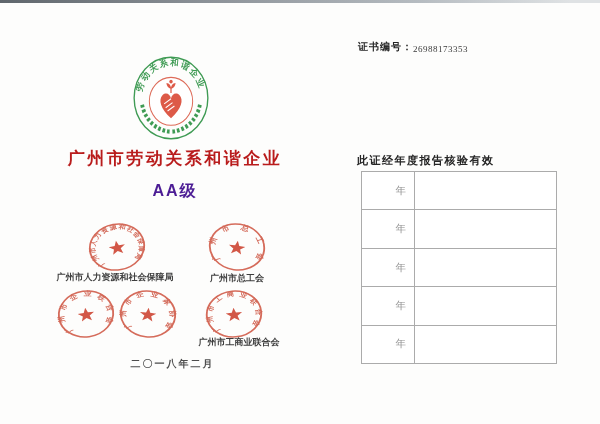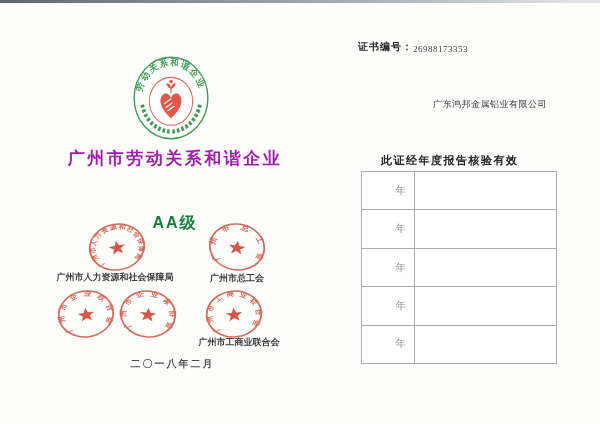--- a/index.html
+++ b/index.html
@@ -10,43 +10,43 @@
   }
   .scan-top{
     position:absolute; top:0; left:0; width:600px; height:3px;
     background:linear-gradient(to right,#5f666c,#8c9298 35%,#b6bcc1 70%,#dfe2e4 95%);
   }
   .abs{position:absolute;}
   
   .emblem{left:133px; top:56px; width:76px; height:84px;}
   .cert-title{
     left:20px; top:147px; width:310px; text-align:center;
-    font-size:17px; font-weight:bold; color:#a21caf; letter-spacing:2.5px;
+    font-size:17px; font-weight:bold; color:#b91c1c; letter-spacing:2.5px;
   }
   .cert-grade{
     left:20px; top:181px; width:310px; text-align:center;
-    font-size:16px; font-weight:bold; color:#15803d; letter-spacing:2px;margin-top:32px;
+    font-size:16px; font-weight:bold; color:#4c1d95; letter-spacing:2px;
   }
   .seal{width:62px; height:52px; opacity:0.92;}
   .seal-ring{fill:none; stroke:#d2604e; stroke-width:3;}
   .seal-text{fill:#cf5b49; font-weight:bold; font-family:"Liberation Sans","DejaVu Sans",sans-serif;}
   .seal-star{fill:#cf4a38;}
   .seal-label{
     font-size:9px; font-weight:bold; color:#3d3d3d; text-align:center;
     white-space:nowrap;
   }
   .issue-date{
     left:75px; top:357px; width:195px; text-align:center;
     font-size:10px; color:#4d4d4d; letter-spacing:2px; font-weight:bold;
   }
   
   .field-label{font-size:10px; font-weight:bold; color:#252525; letter-spacing:1px; white-space:nowrap;}
   .field-value{font-size:9px; color:#3a3a3a; letter-spacing:0.5px; white-space:nowrap;
     font-family:"Liberation Serif","DejaVu Serif",serif;}
-  .tbl-title{left:357px; top:153px; font-size:11px; font-weight:bold; color:#252525; letter-spacing:1.5px;margin-left:24px;}
+  .tbl-title{left:357px; top:153px; font-size:11px; font-weight:bold; color:#252525; letter-spacing:1.5px;}
   .check-table{
     left:361px; top:171px; width:196px; height:193px;
     border:1px solid #ababab; box-sizing:border-box;
     display:flex; flex-direction:column; background:#fff;
   }
   .check-row{flex:1; display:flex; border-bottom:1px solid #ababab;}
   .check-row:last-child{border-bottom:none;}
   .cell-year{
     width:53px; border-right:1px solid #ababab; box-sizing:border-box;
     display:flex; align-items:center; justify-content:flex-end;
@@ -127,21 +127,20 @@
 
   <div class="abs seal-label" style="left:52px;top:271px;width:126px">广州市人力资源和社会保障局</div>
   <div class="abs seal-label" style="left:205px;top:272px;width:64px">广州市总工会</div>
   <div class="abs seal-label" style="left:194px;top:336px;width:90px">广州市工商业联合会</div>
 
   <div class="abs issue-date">二〇一八年二月</div>
 
   <div class="abs field-label" style="left:358px;top:40px">证书编号：</div>
   <div class="abs field-value" style="left:413px;top:44px">26988173353</div>
 
-  <div class="abs field-value" style="left:433px;top:98px">广东鸿邦金属铝业有限公司</div>
 
   <div class="abs tbl-title">此证经年度报告核验有效</div>
 
   <div class="abs check-table">
     <div class="check-row">
       <div class="cell-year">年</div>
       <div class="cell-blank"></div>
     </div>
     <div class="check-row">
       <div class="cell-year">年</div>

